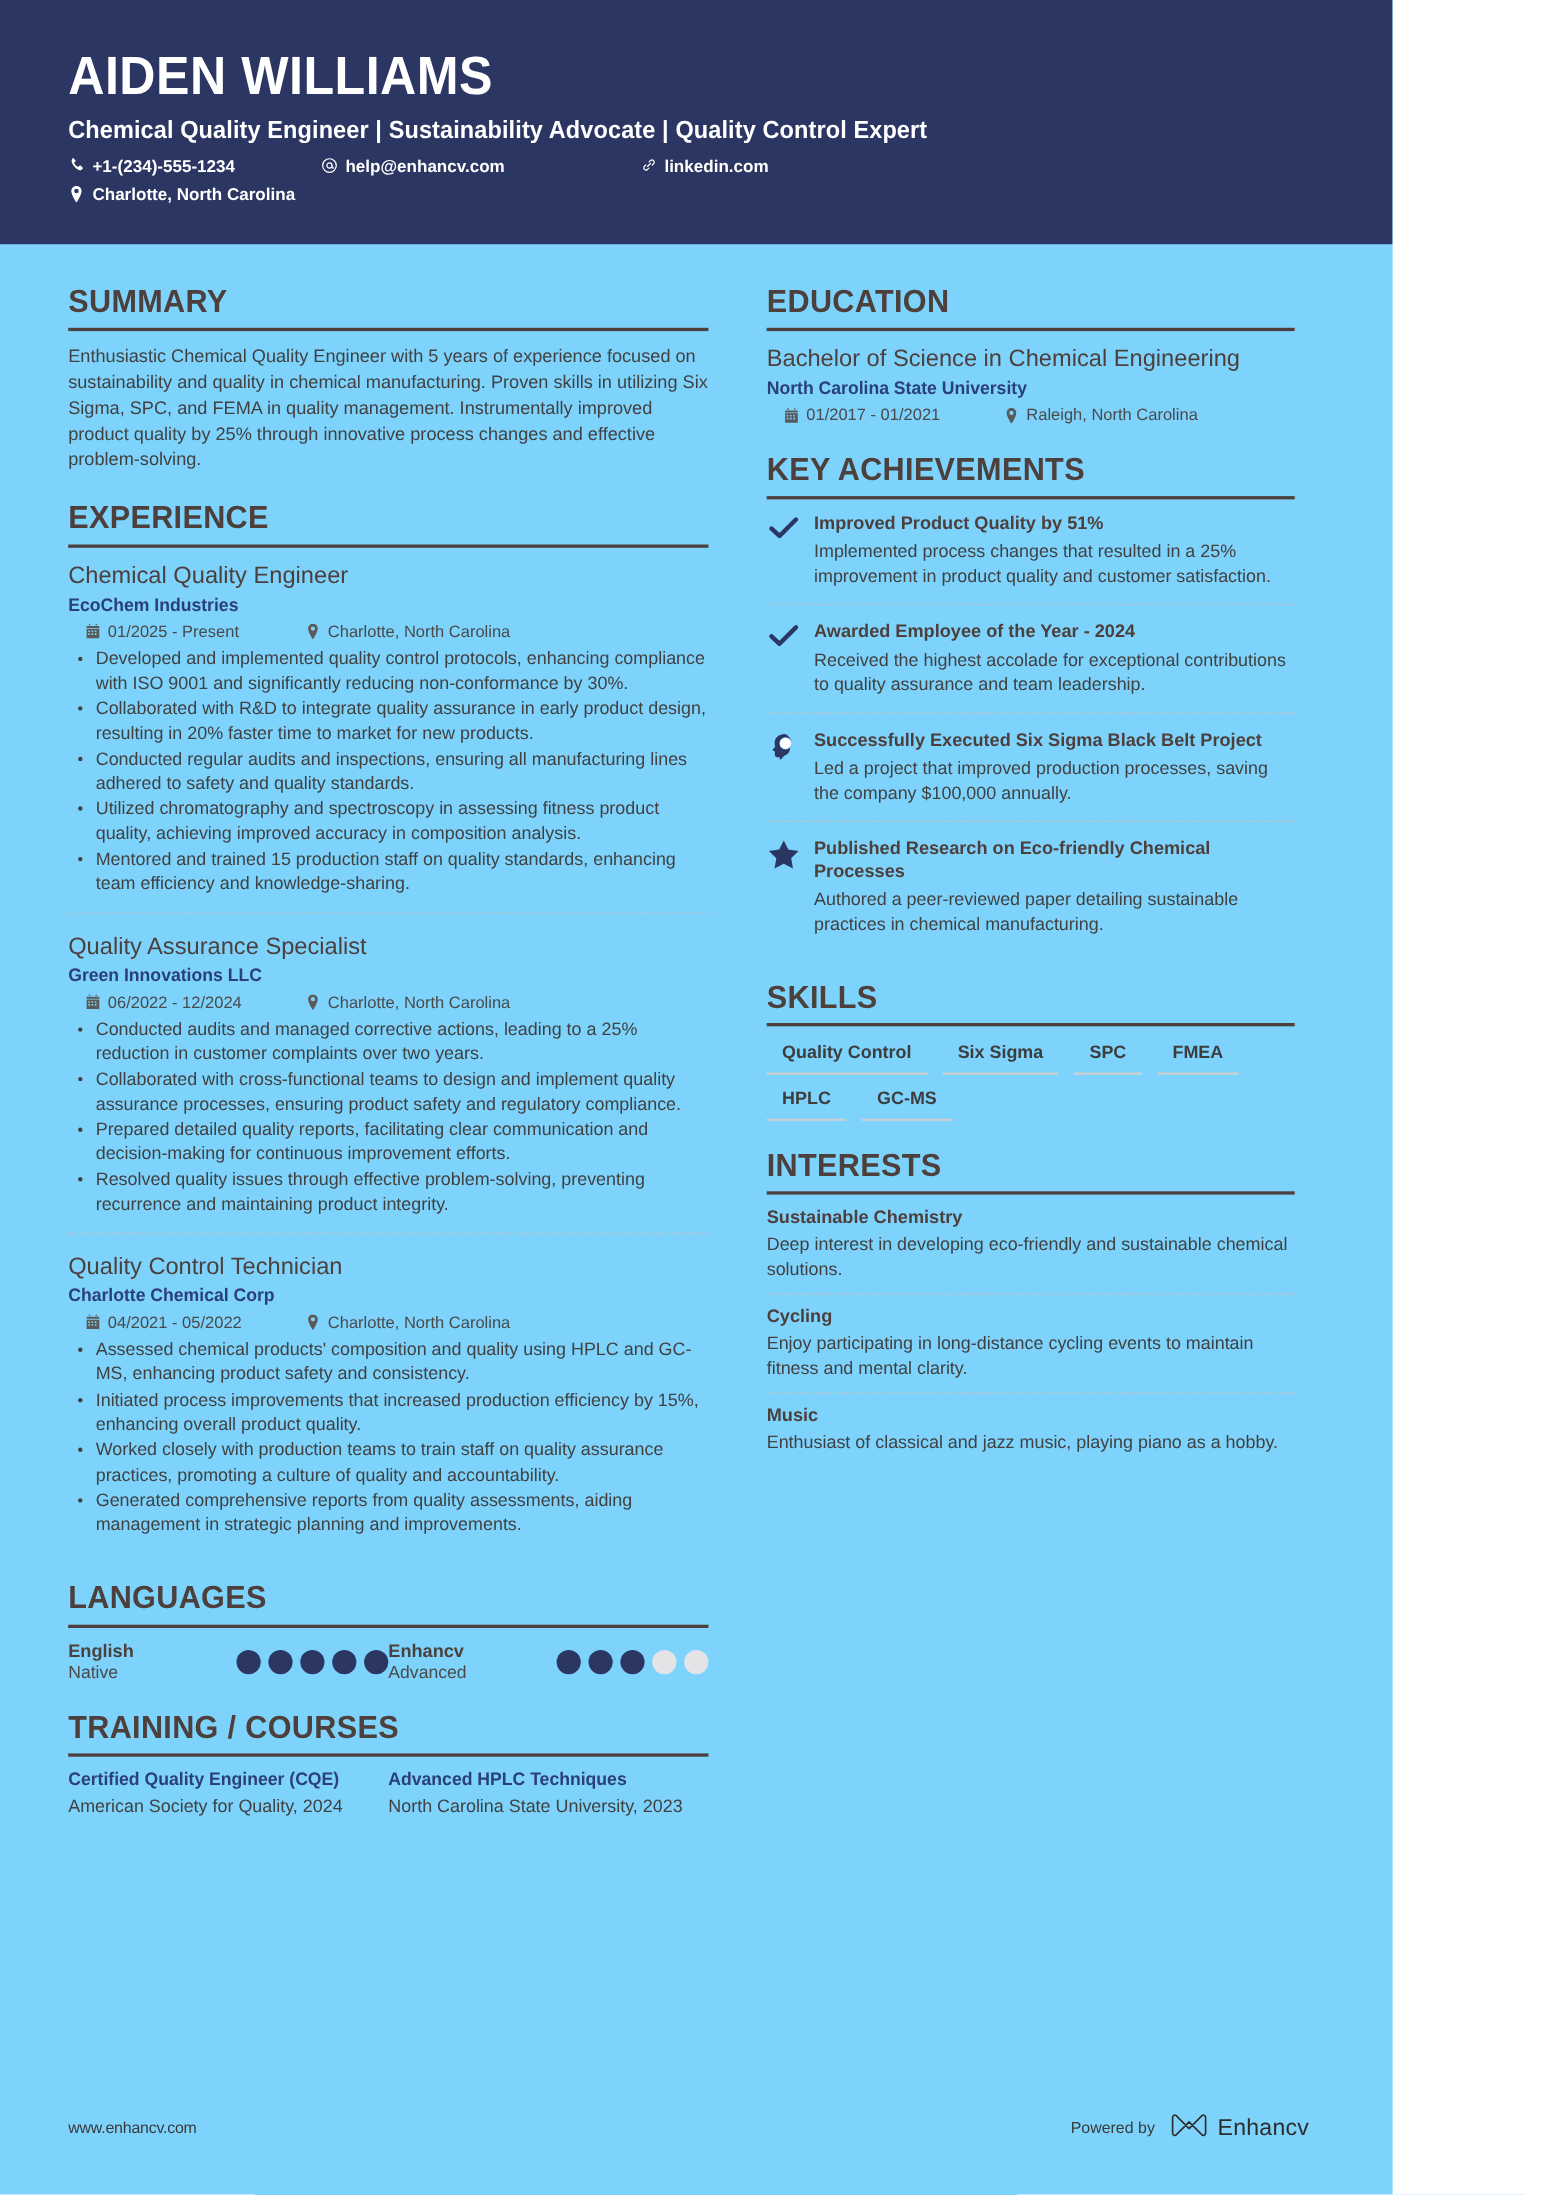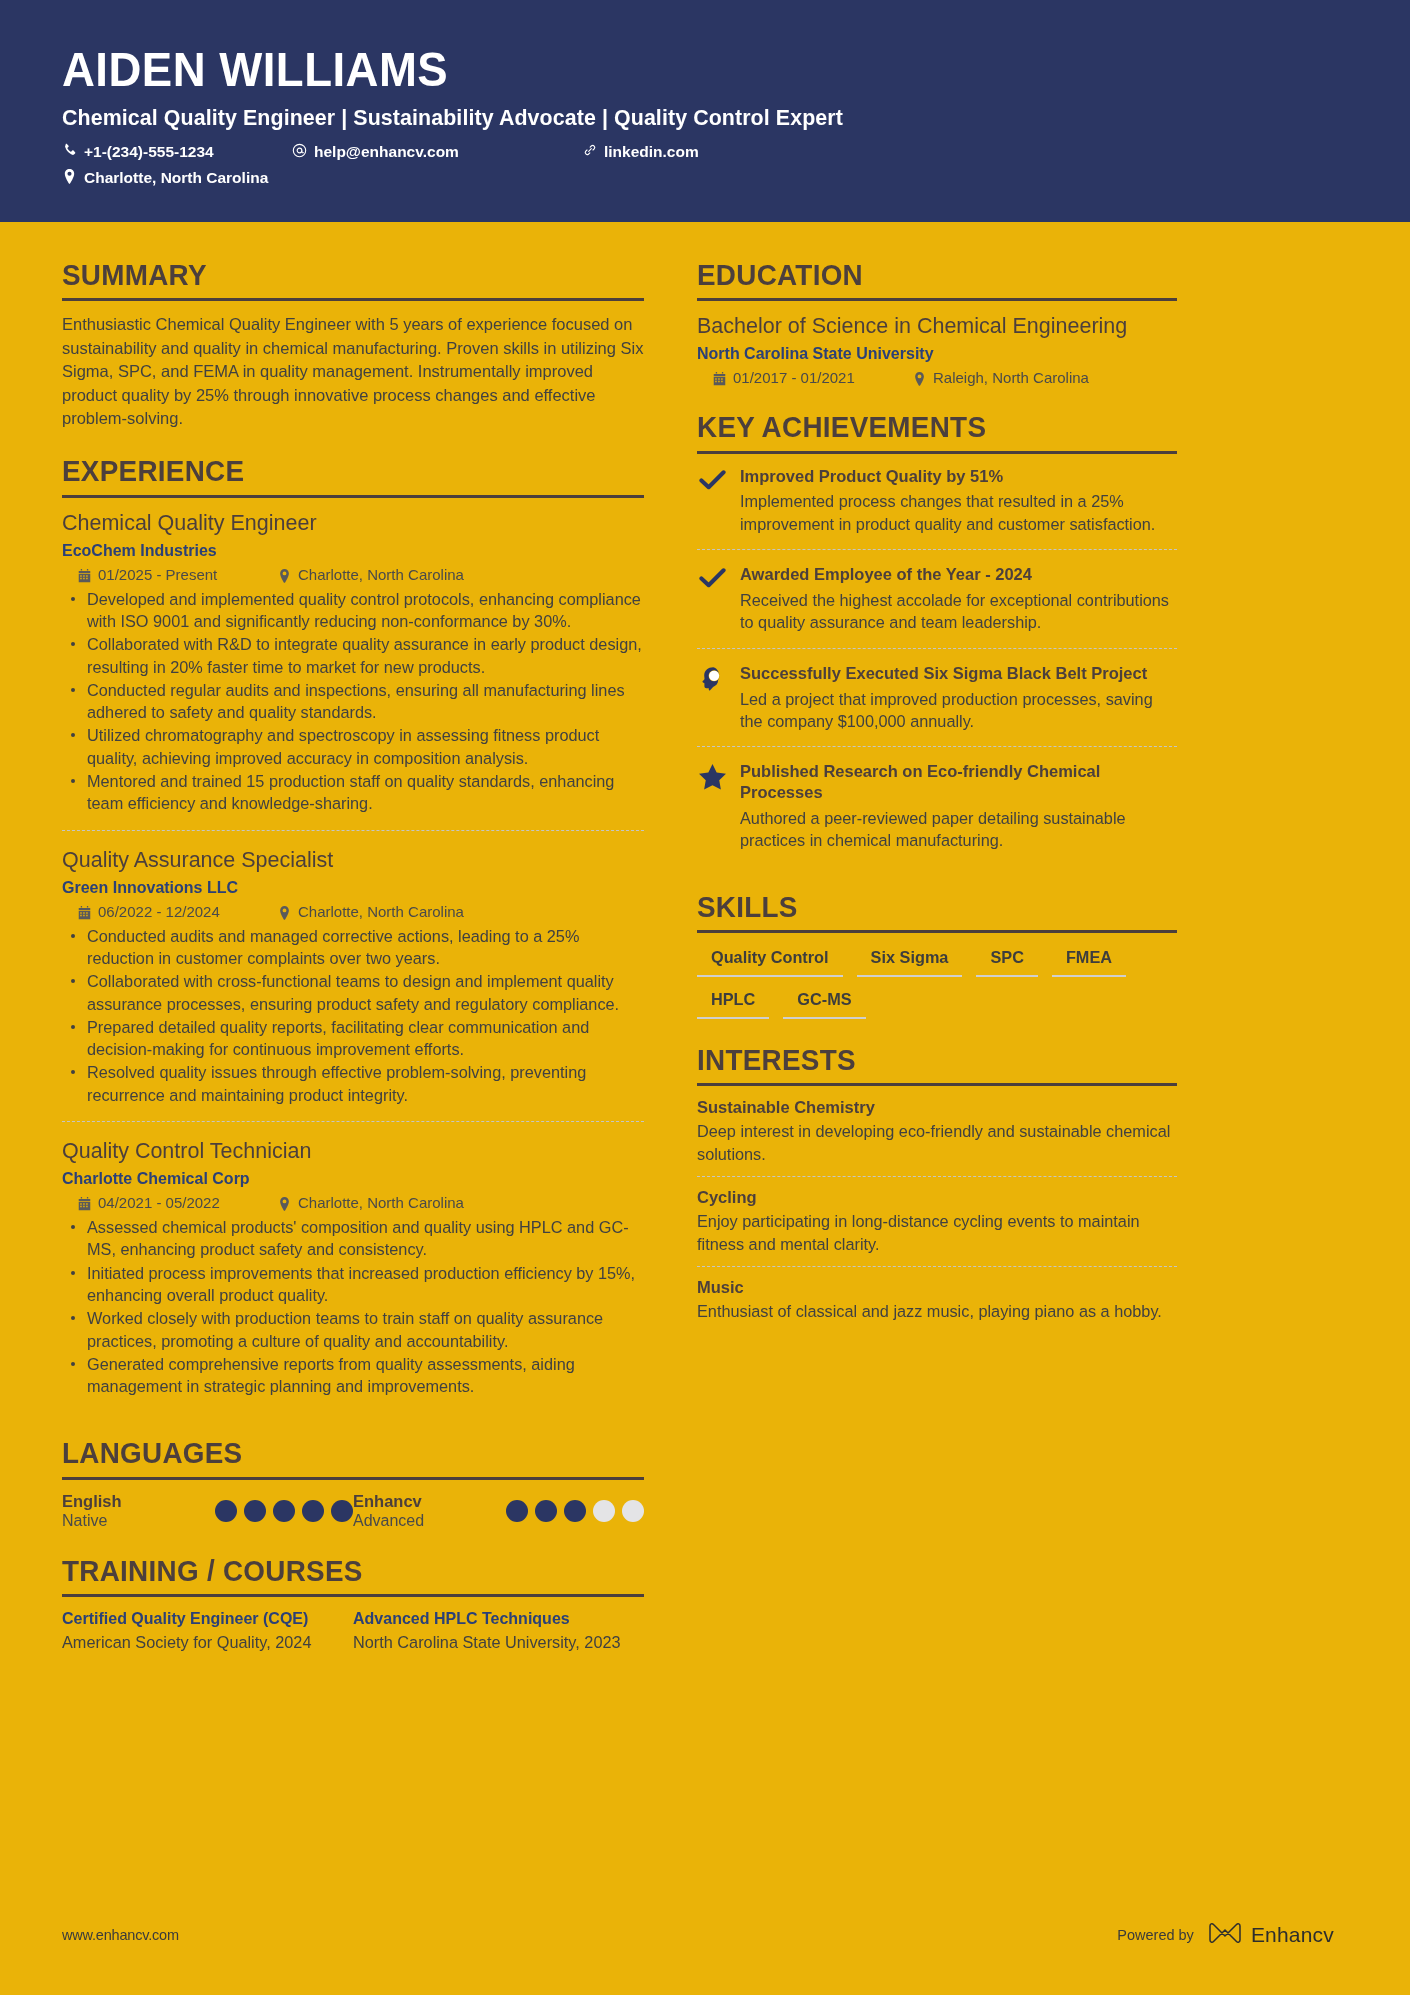--- a/index.html
+++ b/index.html
@@ -5,23 +5,23 @@
   * { box-sizing: border-box; margin: 0; padding: 0; }
 
   html, body {
     width: 1410px;
     background: #ffffff;
     font-family: "Liberation Sans", sans-serif;
   }
 
   .page {
     position: relative;
-    width: 1410px;
+    width: 1266px;
     height: 1995px;
-    background: #eab308;
+    background: #7dd3fc;
     overflow: hidden;
   }
 
   
   .header {
     background: #2b3663;
     padding: 44px 62px 30px 62px;
     height: 222px;
   }
   .name {
@@ -129,21 +129,21 @@
   }
   .meta-row {
     display: flex;
     align-items: center;
     margin-top: 6px;
     margin-bottom: 5px;
     gap: 0;
   }
   .meta-item {
     display: flex;
-    align-items: flex-end;
+    align-items: center;
     gap: 7px;
     font-size: 15px;
     color: #4a4a4a;
     padding-left: 16px;
   }
   .meta-item.date { min-width: 200px; }
   .meta-item .micon {
     display: inline-flex;
     width: 13px; height: 14px;
     align-items: center; justify-content: center;

